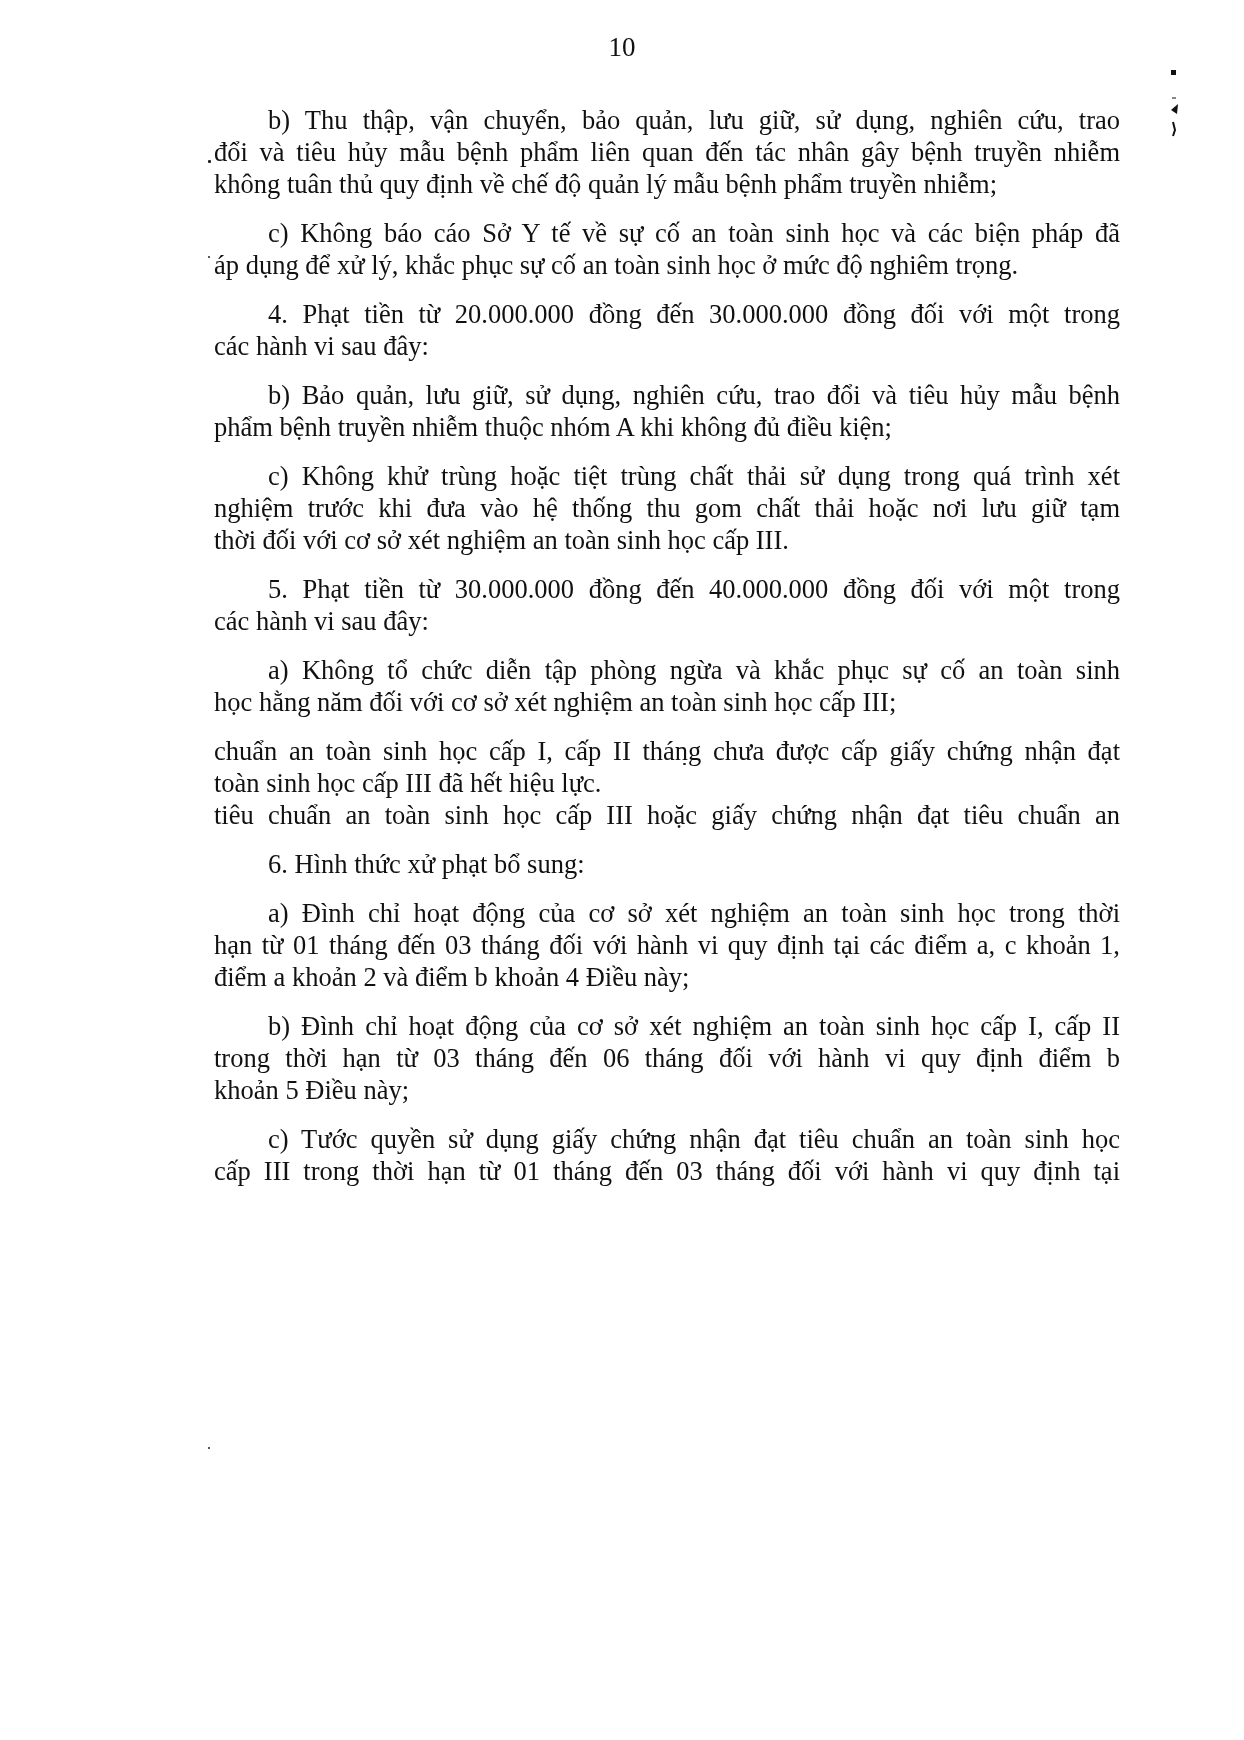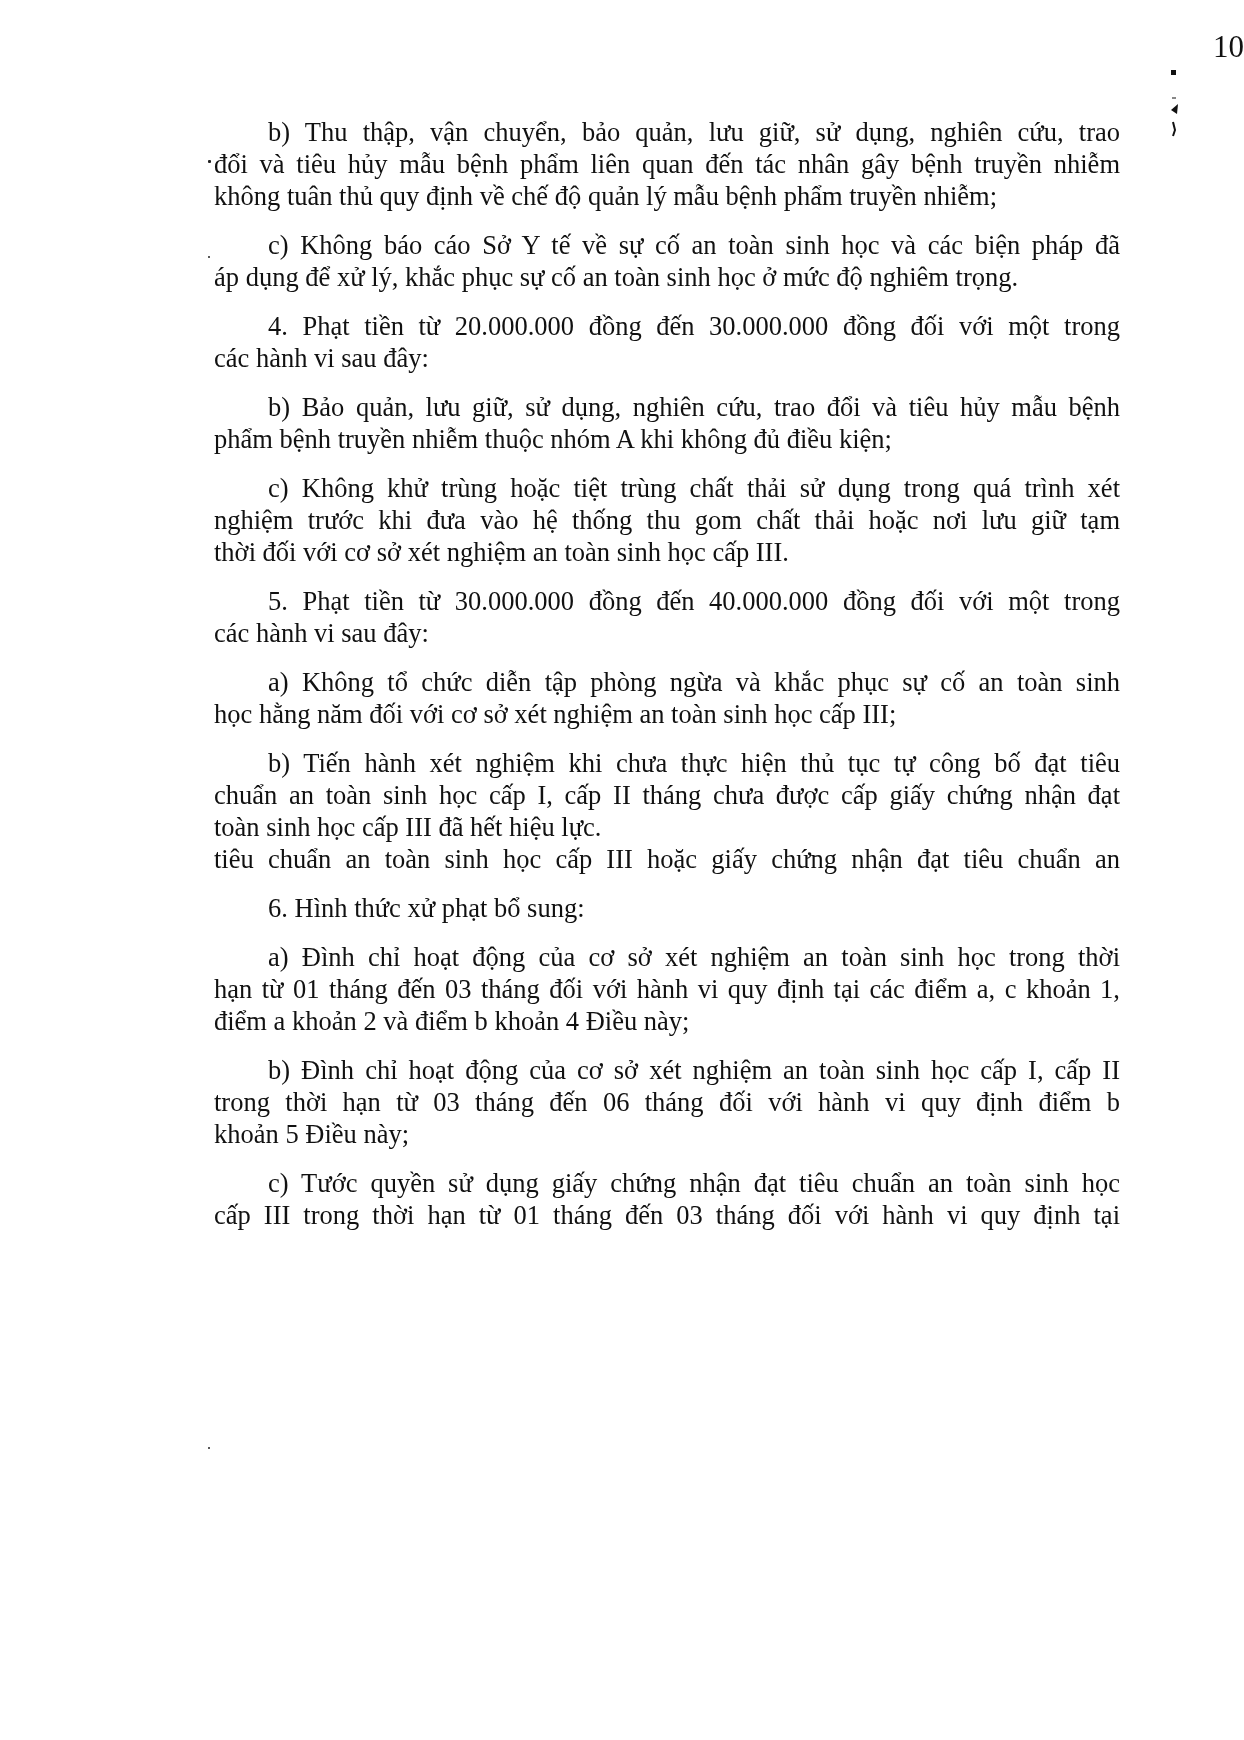--- a/index.html
+++ b/index.html
@@ -13,27 +13,27 @@
       position: relative;
       overflow: hidden;
       font-family: "Liberation Serif", "DejaVu Serif", serif;
       color: #111111;
     }
     .page-number {
       position: absolute;
       top: 30px;
       left: 0;
       width: 1244px;
-      text-align: right;
-      font-size: 31px;
+      text-align: center;
+      font-size: 27px;
       line-height: 34px;
     }
     .content {
       position: absolute;
-      top: 116px;
+      top: 104px;
       left: 214px;
       width: 906px;
     }
     .para {
       margin: 0 0 17px 0;
     }
     .line {
       display: block;
       font-size: 26.5px;
       line-height: 32px;
@@ -100,21 +100,20 @@
     </div>
     <div class="para">
       <span class="line first">5. Phạt tiền từ 30.000.000 đồng đến 40.000.000 đồng đối với một trong</span>
       <span class="line last">các hành vi sau đây:</span>
     </div>
     <div class="para">
       <span class="line first">a) Không tổ chức diễn tập phòng ngừa và khắc phục sự cố an toàn sinh</span>
       <span class="line last">học hằng năm đối với cơ sở xét nghiệm an toàn sinh học cấp III;</span>
     </div>
     <div class="para">
-      <span class="line first">b) Tiến hành xét nghiệm khi chưa thực hiện thủ tục tự công bố đạt tiêu</span>
       <span class="line">chuẩn an toàn sinh học cấp I, cấp II tháng chưa được cấp giấy chứng nhận đạt</span>
       <span class="line last">toàn sinh học cấp III đã hết hiệu lực.</span>
       <span class="line">tiêu chuẩn an toàn sinh học cấp III hoặc giấy chứng nhận đạt tiêu chuẩn an</span>
     </div>
     <div class="para">
       <span class="line first last">6. Hình thức xử phạt bổ sung:</span>
     </div>
     <div class="para">
       <span class="line first">a) Đình chỉ hoạt động của cơ sở xét nghiệm an toàn sinh học trong thời</span>
       <span class="line">hạn từ 01 tháng đến 03 tháng đối với hành vi quy định tại các điểm a, c khoản 1,</span>

